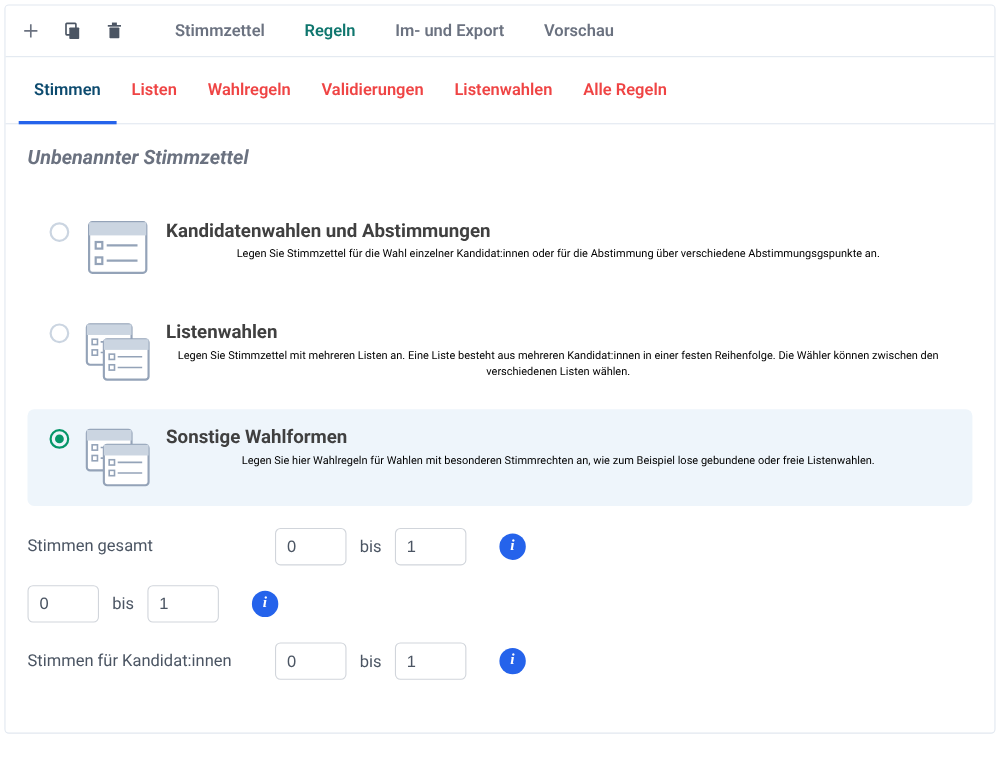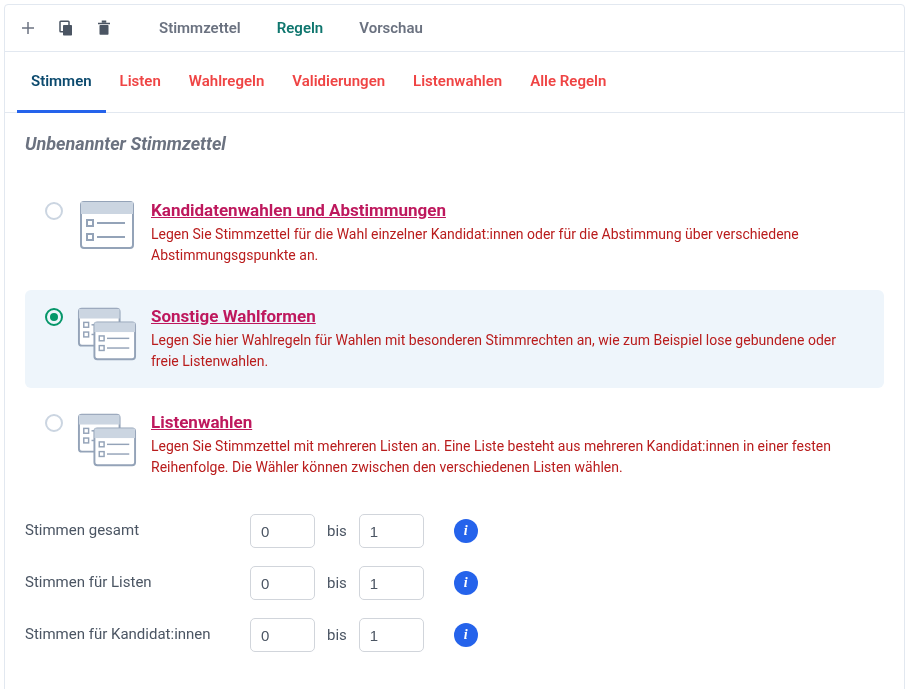--- a/index.html
+++ b/index.html
@@ -67,22 +67,22 @@
   }
   .option.selected { background:#eef5fb; }
   .radio {
     width:18px; height:18px; border:2px solid #cbd5e1; border-radius:50%;
     margin-top:2px; flex:0 0 18px; position:relative;
   }
   .option.selected .radio { border-color:#059669; }
   .option.selected .radio::after { content:""; position:absolute; inset:3px; background:#059669; border-radius:50%; }
   .option-icon { width:60px; flex:0 0 60px; display:flex; align-items:flex-start; justify-content:center;}
   .option-body { flex:1; }
-  .option-title { font-weight:700; font-size:17px; color:#be185d; margin-bottom:4px;text-decoration:underline;}
-  .option-desc { font-size:14px; color:#b91c1c; line-height:1.5;}
+  .option-title { font-weight:700; font-size:17px; color:#404040; margin-bottom:4px;}
+  .option-desc { font-size:10px; color:#000000; line-height:1.5;text-align:center;}
 
   .rows { margin-top:20px; }
   .row {
     display:flex;
     align-items:center;
     margin-bottom:18px;
     font-size:15px;
     color:#4b5563;
   }
   .row-label { width:225px; line-height:1.3; }
@@ -122,20 +122,21 @@
     <span class="icon-btn">
       <svg width="18" height="18" viewBox="0 0 24 24" fill="#4b5563">
           <rect x="6" y="8" width="12" height="13" rx="1"></rect>
           <rect x="4" y="5" width="16" height="2"></rect>
           <rect x="9" y="2" width="6" height="3"></rect>
         </svg>
     </span>
     <span style="width:10px"></span>
     <span class="nav-link">Stimmzettel</span>
     <span class="nav-link active">Regeln</span>
+    <span class="nav-link">Im- und Export</span>
     <span class="nav-link">Vorschau</span>
   </div>
 
   <div class="sub-tabs">
     <div class="tab active">Stimmen</div>
     <div class="tab">Listen</div>
     <div class="tab">Wahlregeln</div>
     <div class="tab">Validierungen</div>
     <div class="tab">Listenwahlen</div>
     <div class="tab">Alle Regeln</div>
@@ -152,20 +153,44 @@
           <rect x="2" y="2" width="52" height="12" fill="#cbd5e1"></rect>
           <rect x="8" y="20" width="6" height="6" fill="none" stroke="#94a3b8" stroke-width="2"></rect>
           <line x1="18" y1="23" x2="46" y2="23" stroke="#94a3b8" stroke-width="2"></line>
           <rect x="8" y="34" width="6" height="6" fill="none" stroke="#94a3b8" stroke-width="2"></rect>
           <line x1="18" y1="37" x2="46" y2="37" stroke="#94a3b8" stroke-width="2"></line>
         </svg>
       </div>
       <div class="option-body">
         <div class="option-title">Kandidatenwahlen und Abstimmungen</div>
         <div class="option-desc">Legen Sie Stimmzettel für die Wahl einzelner Kandidat:innen oder für die Abstimmung über verschiedene Abstimmungsgspunkte an.</div>
+      </div>
+    </div>
+
+    <div class="option">
+      <div class="radio"></div>
+      <div class="option-icon">
+        <svg width="62" height="56" viewBox="0 0 62 56">
+          <rect x="2" y="2" width="42" height="38" rx="3" fill="#fff" stroke="#94a3b8" stroke-width="2"></rect>
+          <rect x="2" y="2" width="42" height="10" fill="#cbd5e1"></rect>
+          <rect x="7" y="16" width="5" height="5" fill="none" stroke="#94a3b8" stroke-width="1.5"></rect>
+            <line x1="15" y1="18.5" x2="38" y2="18.5" stroke="#94a3b8" stroke-width="1.5"></line>
+          <rect x="7" y="26" width="5" height="5" fill="none" stroke="#94a3b8" stroke-width="1.5"></rect>
+            <line x1="15" y1="28.5" x2="38" y2="28.5" stroke="#94a3b8" stroke-width="1.5"></line>
+          <rect x="18" y="16" width="42" height="38" rx="3" fill="#fff" stroke="#94a3b8" stroke-width="2"></rect>
+          <rect x="18" y="16" width="42" height="10" fill="#cbd5e1"></rect>
+          <rect x="23" y="30" width="5" height="5" fill="none" stroke="#94a3b8" stroke-width="1.5"></rect>
+            <line x1="31" y1="32.5" x2="54" y2="32.5" stroke="#94a3b8" stroke-width="1.5"></line>
+          <rect x="23" y="40" width="5" height="5" fill="none" stroke="#94a3b8" stroke-width="1.5"></rect>
+            <line x1="31" y1="42.5" x2="54" y2="42.5" stroke="#94a3b8" stroke-width="1.5"></line>
+        </svg>
+      </div>
+      <div class="option-body">
+        <div class="option-title">Listenwahlen</div>
+        <div class="option-desc">Legen Sie Stimmzettel mit mehreren Listen an. Eine Liste besteht aus mehreren Kandidat:innen in einer festen Reihenfolge. Die Wähler können zwischen den verschiedenen Listen wählen.</div>
       </div>
     </div>
 
     <div class="option selected">
       <div class="radio"></div>
       <div class="option-icon">
         <svg width="62" height="56" viewBox="0 0 62 56">
           <rect x="2" y="2" width="42" height="38" rx="3" fill="#fff" stroke="#94a3b8" stroke-width="2"></rect>
           <rect x="2" y="2" width="42" height="10" fill="#cbd5e1"></rect>
           <rect x="7" y="16" width="5" height="5" fill="none" stroke="#94a3b8" stroke-width="1.5"></rect>
@@ -179,56 +204,31 @@
           <rect x="23" y="40" width="5" height="5" fill="none" stroke="#94a3b8" stroke-width="1.5"></rect>
             <line x1="31" y1="42.5" x2="54" y2="42.5" stroke="#94a3b8" stroke-width="1.5"></line>
         </svg>
       </div>
       <div class="option-body">
         <div class="option-title">Sonstige Wahlformen</div>
         <div class="option-desc">Legen Sie hier Wahlregeln für Wahlen mit besonderen Stimmrechten an, wie zum Beispiel lose gebundene oder freie Listenwahlen.</div>
       </div>
     </div>
 
-    <div class="option">
-      <div class="radio"></div>
-      <div class="option-icon">
-        <svg width="62" height="56" viewBox="0 0 62 56">
-          <rect x="2" y="2" width="42" height="38" rx="3" fill="#fff" stroke="#94a3b8" stroke-width="2"></rect>
-          <rect x="2" y="2" width="42" height="10" fill="#cbd5e1"></rect>
-          <rect x="7" y="16" width="5" height="5" fill="none" stroke="#94a3b8" stroke-width="1.5"></rect>
-            <line x1="15" y1="18.5" x2="38" y2="18.5" stroke="#94a3b8" stroke-width="1.5"></line>
-          <rect x="7" y="26" width="5" height="5" fill="none" stroke="#94a3b8" stroke-width="1.5"></rect>
-            <line x1="15" y1="28.5" x2="38" y2="28.5" stroke="#94a3b8" stroke-width="1.5"></line>
-          <rect x="18" y="16" width="42" height="38" rx="3" fill="#fff" stroke="#94a3b8" stroke-width="2"></rect>
-          <rect x="18" y="16" width="42" height="10" fill="#cbd5e1"></rect>
-          <rect x="23" y="30" width="5" height="5" fill="none" stroke="#94a3b8" stroke-width="1.5"></rect>
-            <line x1="31" y1="32.5" x2="54" y2="32.5" stroke="#94a3b8" stroke-width="1.5"></line>
-          <rect x="23" y="40" width="5" height="5" fill="none" stroke="#94a3b8" stroke-width="1.5"></rect>
-            <line x1="31" y1="42.5" x2="54" y2="42.5" stroke="#94a3b8" stroke-width="1.5"></line>
-        </svg>
-      </div>
-      <div class="option-body">
-        <div class="option-title">Listenwahlen</div>
-        <div class="option-desc">Legen Sie Stimmzettel mit mehreren Listen an. Eine Liste besteht aus mehreren Kandidat:innen in einer festen Reihenfolge. Die Wähler können zwischen den verschiedenen Listen wählen.</div>
-      </div>
-    </div>
-
     <div class="rows">
 
       <div class="row">
         <div class="row-label">Stimmen gesamt</div>
         <input class="num-input" value="0" style="">
         <span class="between">bis</span>
         <input class="num-input" value="1" style="">
         <span class="info-circle">i</span>
       </div>
 
       <div class="row">
-        <div class="row-label">Stimmen für Listen</div>
         <input class="num-input" value="0" style="">
         <span class="between">bis</span>
         <input class="num-input" value="1" style="">
         <span class="info-circle">i</span>
       </div>
 
       <div class="row">
         <div class="row-label">Stimmen für Kandidat:innen</div>
         <input class="num-input" value="0" style="">
         <span class="between">bis</span>

